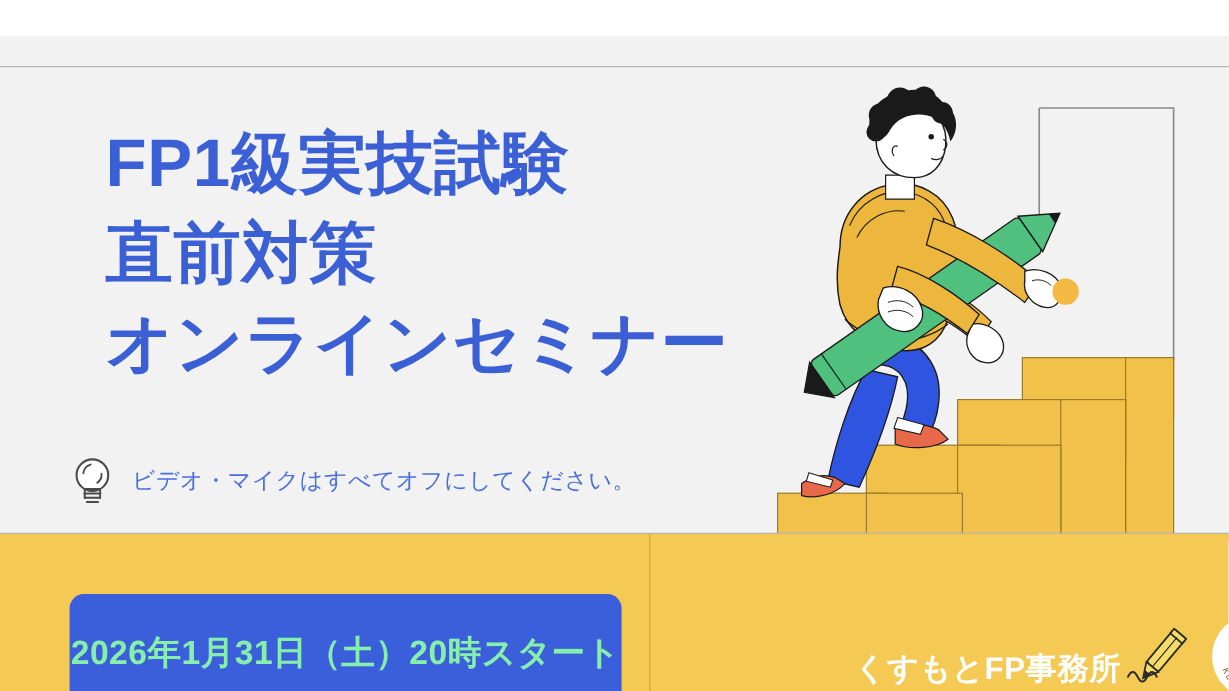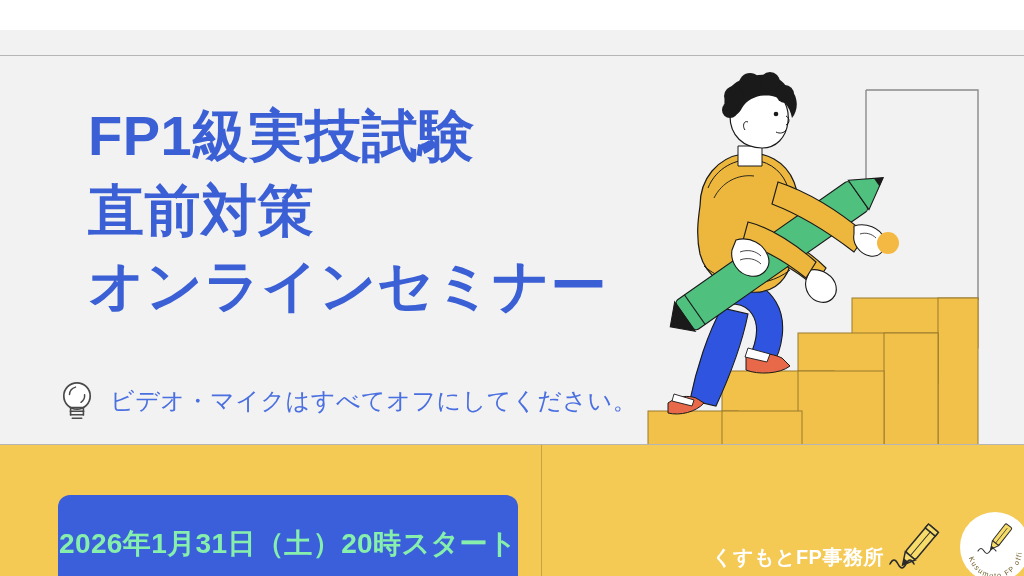--- a/index.html
+++ b/index.html
@@ -66,21 +66,21 @@
     position: absolute;
     left: 56px;
     top: 348px;
     display: flex;
     align-items: center;
     gap: 12px;
   }
   .bulb-icon { width: 42px; height: 46px; display: block; }
   .notice-text {
     color: #4a6fe0;
-    font-size: 24px;
+    font-size: 19px;
     font-weight: 400;
     letter-spacing: 0.6px;
     white-space: nowrap;
   }
 
   
   .illustration {
     position: absolute;
     left: 630px;
     top: 40px;
@@ -129,21 +129,21 @@
   .brand {
     position: absolute;
     left: 712px;
     top: 480px;
     display: flex;
     align-items: center;
     gap: 4px;
   }
   .brand-name {
     color: #ffffff;
-    font-size: 20px;
+    font-size: 26px;
     font-weight: 700;
     letter-spacing: 0.5px;
     white-space: nowrap;
     margin-top: 20px;
   }
   .brand-pencil { width: 62px; height: 62px; display: block; margin-left: -2px; }
   .brand-badge { width: 74px; height: 74px; display: block; margin-left: 6px; }
 </style>
 </head>
 <body>

